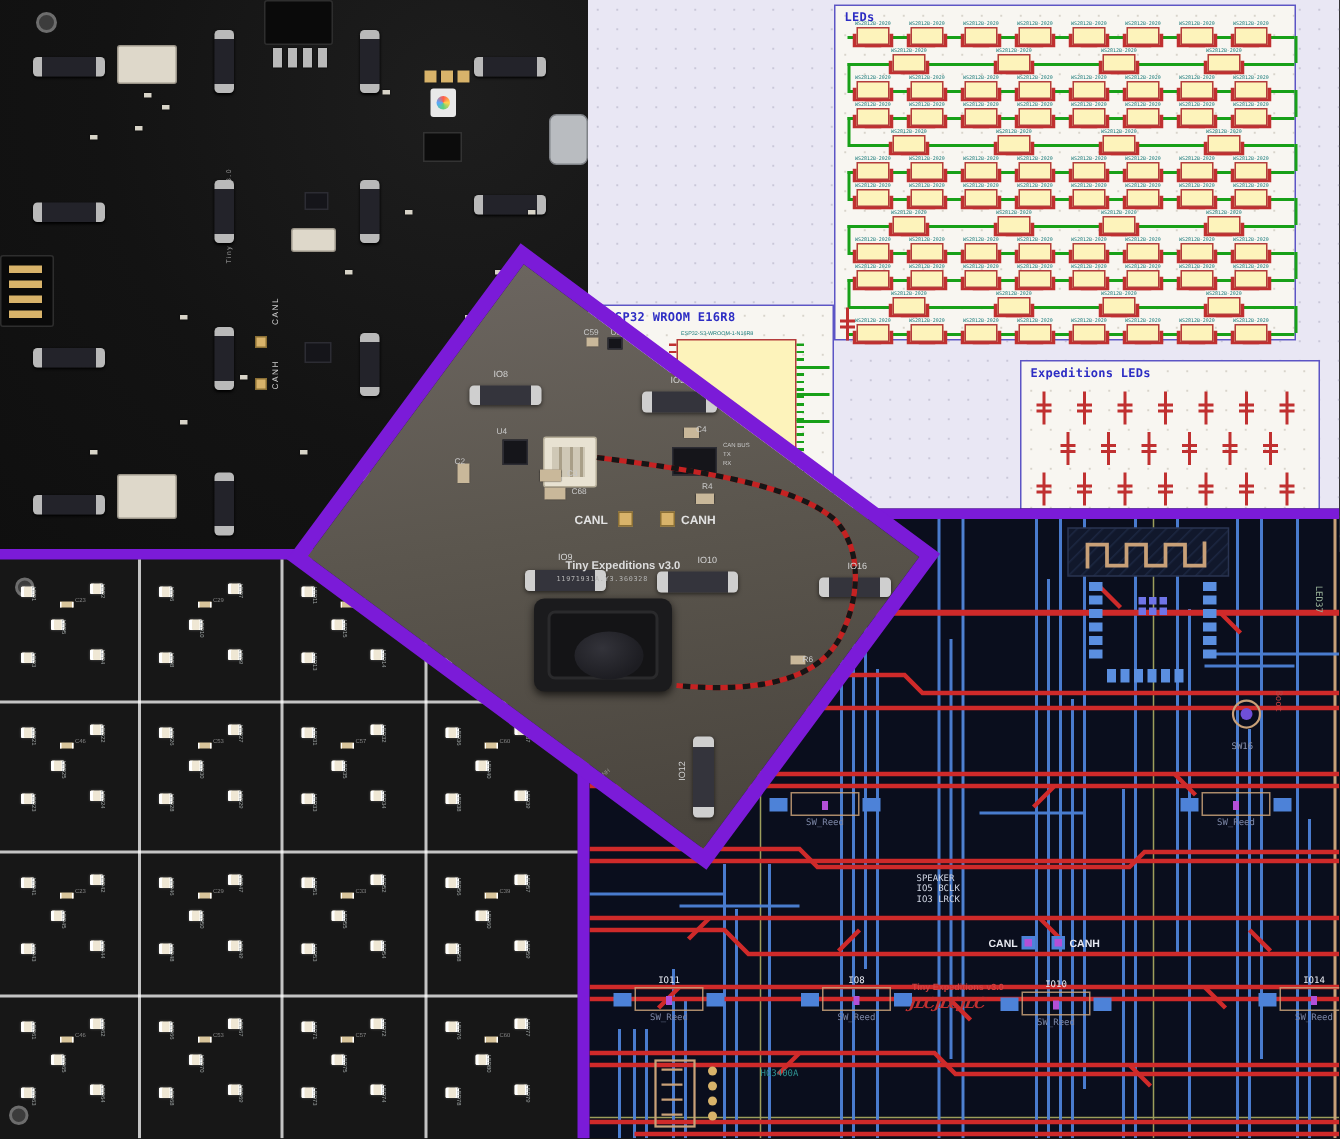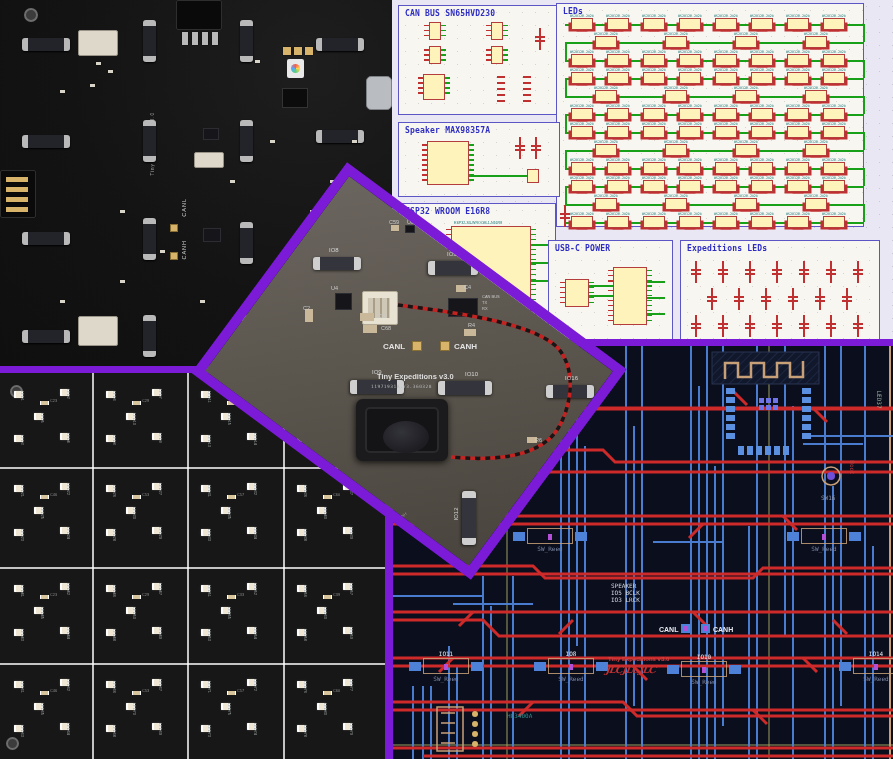--- a/index.html
+++ b/index.html
@@ -162,33 +162,20 @@
       <div class="smd" style="position: absolute; left: 352px; top: 140px;"></div>
       <div class="smd" style="position: absolute; left: 352px; top: 250px;"></div>
       <div class="smd" style="position: absolute; left: 120px; top: 280px;"></div>
       <div class="smd" style="position: absolute; left: 255px; top: 60px;"></div>
       <div class="smd" style="position: absolute; left: 160px; top: 250px;"></div>
       <div class="smd" style="position: absolute; left: 230px; top: 180px;"></div>
       <div class="smd" style="position: absolute; left: 60px; top: 90px;"></div>
     </div>
 
   <div id="schematic" class="abs">
-    <div class="sec" style="left:6px;top:5px;width:162px;height:110px;">
-      <span class="sec-title">CAN BUS SN65HVD230</span>
-      <div id="canbus-body" class="abs" style="inset:0;">
-          <div class="ysym pins" style="position: absolute; left: 30px; top: 16px; width: 12px; height: 18px;"></div>
-          <div class="ysym pins" style="position: absolute; left: 92px; top: 16px; width: 12px; height: 18px;"></div>
-          <div class="ysym pins" style="position: absolute; left: 30px; top: 40px; width: 12px; height: 18px;"></div>
-          <div class="ysym pins" style="position: absolute; left: 92px; top: 40px; width: 12px; height: 18px;"></div>
-        </div>
-      <div class="ysym pins" style="left:24px;top:68px;width:22px;height:26px;"></div>
-      <div class="tpcol" style="left:98px;top:70px;height:26px;"></div>
-      <div class="tpcol" style="left:124px;top:70px;height:26px;"></div>
-      <div class="capsym" style="left:140px;top:22px;"></div>
-    </div>
     <div class="sec" style="left:164px;top:3px;width:308px;height:224px;">
       <span class="sec-title">LEDs</span>
       <div id="led-grid" class="abs" style="inset:0;">
           <div class="lwire" style="position: absolute; left: 8px; top: 20px; width: 298px;"></div>
           <div class="lsym" style="position: absolute; left: 14px; top: 14px;">
             <span class="lsym-label">WS2812B-2020</span>
           </div>
           <div class="lsym" style="position: absolute; left: 50px; top: 14px;">
             <span class="lsym-label">WS2812B-2020</span>
           </div>
@@ -442,47 +429,29 @@
           <div class="lsym" style="position: absolute; left: 194px; top: 212px;">
             <span class="lsym-label">WS2812B-2020</span>
           </div>
           <div class="lsym" style="position: absolute; left: 230px; top: 212px;">
             <span class="lsym-label">WS2812B-2020</span>
           </div>
           <div class="lsym" style="position: absolute; left: 266px; top: 212px;">
             <span class="lsym-label">WS2812B-2020</span>
           </div>
         </div>
-    </div>
-    <div class="sec" style="left:6px;top:122px;width:162px;height:75px;">
-      <span class="sec-title">Speaker MAX98357A</span>
-      <div class="ysym pins" style="left:28px;top:18px;width:42px;height:44px;"></div>
-      <div class="capsym" style="left:120px;top:14px;"></div>
-      <div class="capsym" style="left:136px;top:14px;"></div>
-      <div class="ysym" style="left:128px;top:46px;width:12px;height:14px;"></div>
-      <div class="gwire" style="left:70px;top:52px;width:58px;height:1.5px;"></div>
     </div>
     <div class="sec" style="left:6px;top:203px;width:158px;height:132px;">
       <span class="sec-title">ESP32 WROOM E16R8</span>
       <div class="ysym pins" style="left:52px;top:22px;width:80px;height:100px;">
         <span style="position:absolute;left:2px;top:-6px;font-size:6px;transform:scale(.6);transform-origin:0 0;color:#167878;white-space:nowrap;">ESP32-S3-WROOM-1-N16R8</span>
       </div>
       <div class="gwire" style="left:132px;top:40px;width:22px;height:1.5px;"></div>
       <div class="gwire" style="left:132px;top:58px;width:22px;height:1.5px;"></div>
       <div class="gwire" style="left:132px;top:76px;width:22px;height:1.5px;"></div>
-    </div>
-    <div class="sec" style="left:156px;top:240px;width:125px;height:103px;">
-      <span class="sec-title">USB-C POWER</span>
-      <div class="ysym pins" style="left:16px;top:38px;width:24px;height:28px;"></div>
-      <div class="ysym pins" style="left:64px;top:26px;width:34px;height:58px;"></div>
-      <div class="gwire" style="left:40px;top:44px;width:24px;height:1.5px;"></div>
-      <div class="gwire" style="left:40px;top:54px;width:24px;height:1.5px;"></div>
-      <div class="gwire" style="left:98px;top:40px;width:18px;height:1.5px;"></div>
-      <div class="gwire" style="left:98px;top:56px;width:18px;height:1.5px;"></div>
-      <div class="gwire" style="left:98px;top:72px;width:18px;height:1.5px;"></div>
     </div>
     <div class="sec" style="left:288px;top:240px;width:200px;height:100px;">
       <span class="sec-title">Expeditions LEDs</span>
       <div id="coord-body" class="abs" style="inset:0;">
           <div class="capsym" style="position: absolute; left: 14px; top: 20px;"></div>
           <div class="capsym" style="position: absolute; left: 41px; top: 20px;"></div>
           <div class="capsym" style="position: absolute; left: 68px; top: 20px;"></div>
           <div class="capsym" style="position: absolute; left: 95px; top: 20px;"></div>
           <div class="capsym" style="position: absolute; left: 122px; top: 20px;"></div>
           <div class="capsym" style="position: absolute; left: 149px; top: 20px;"></div>

